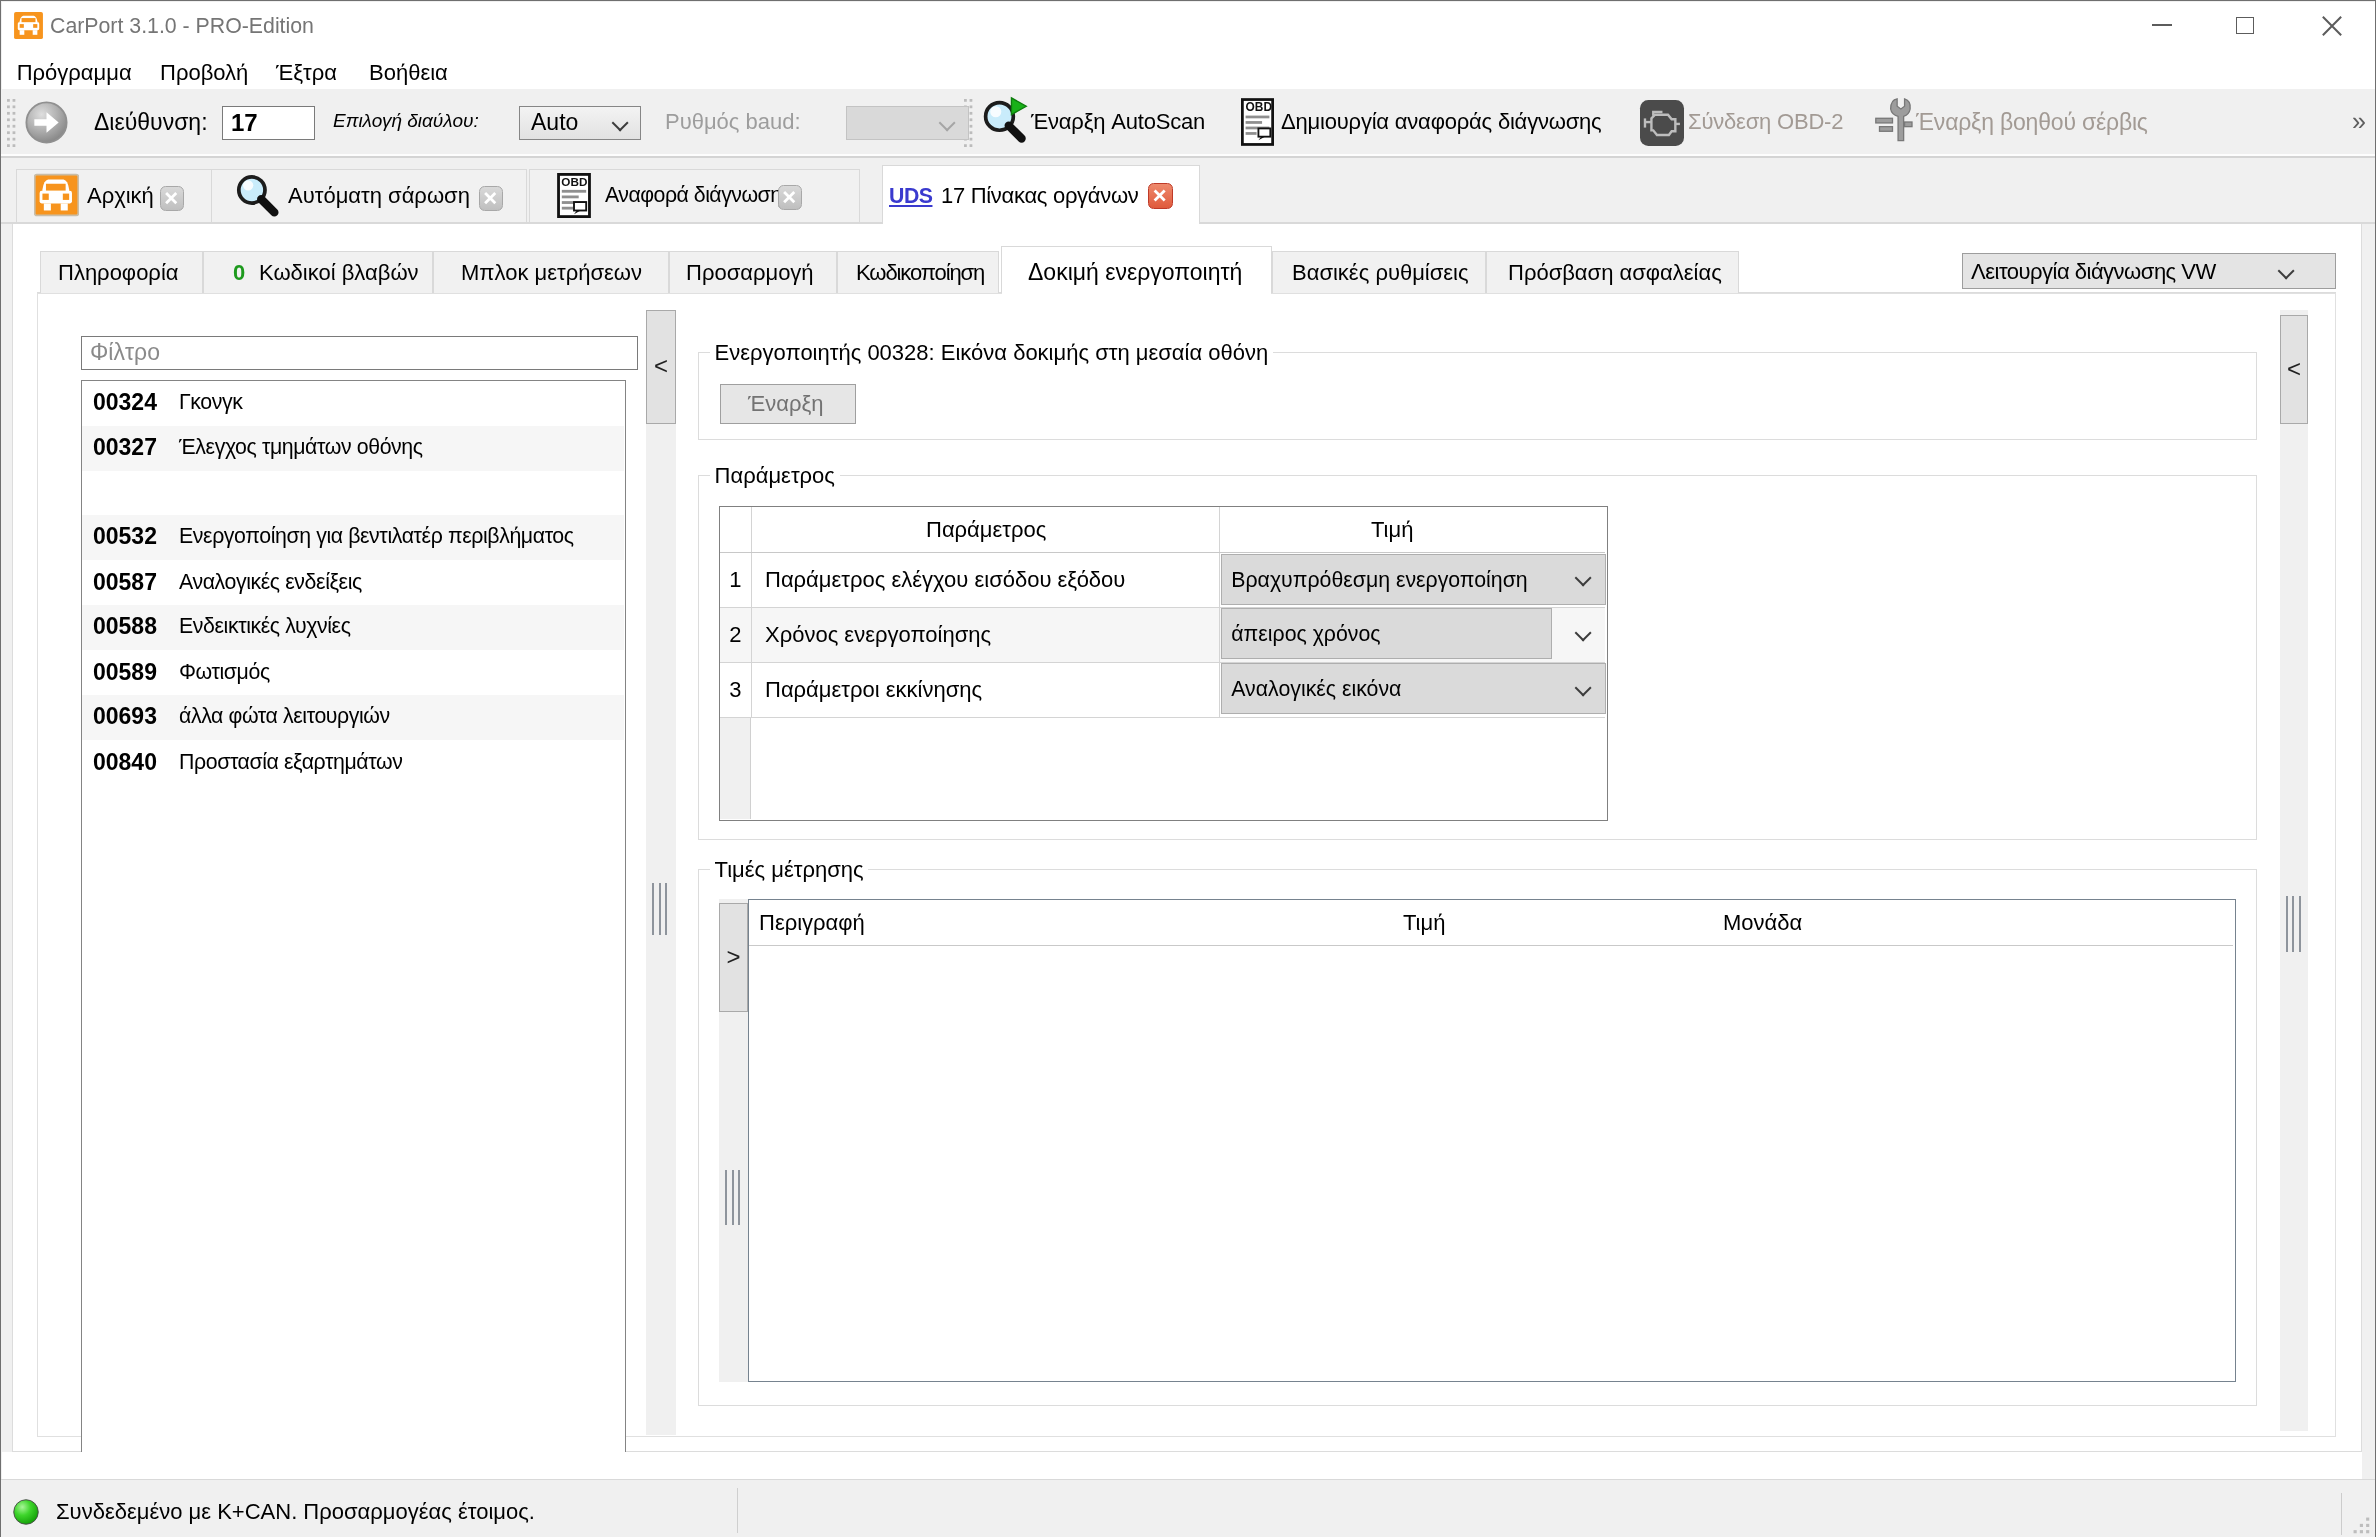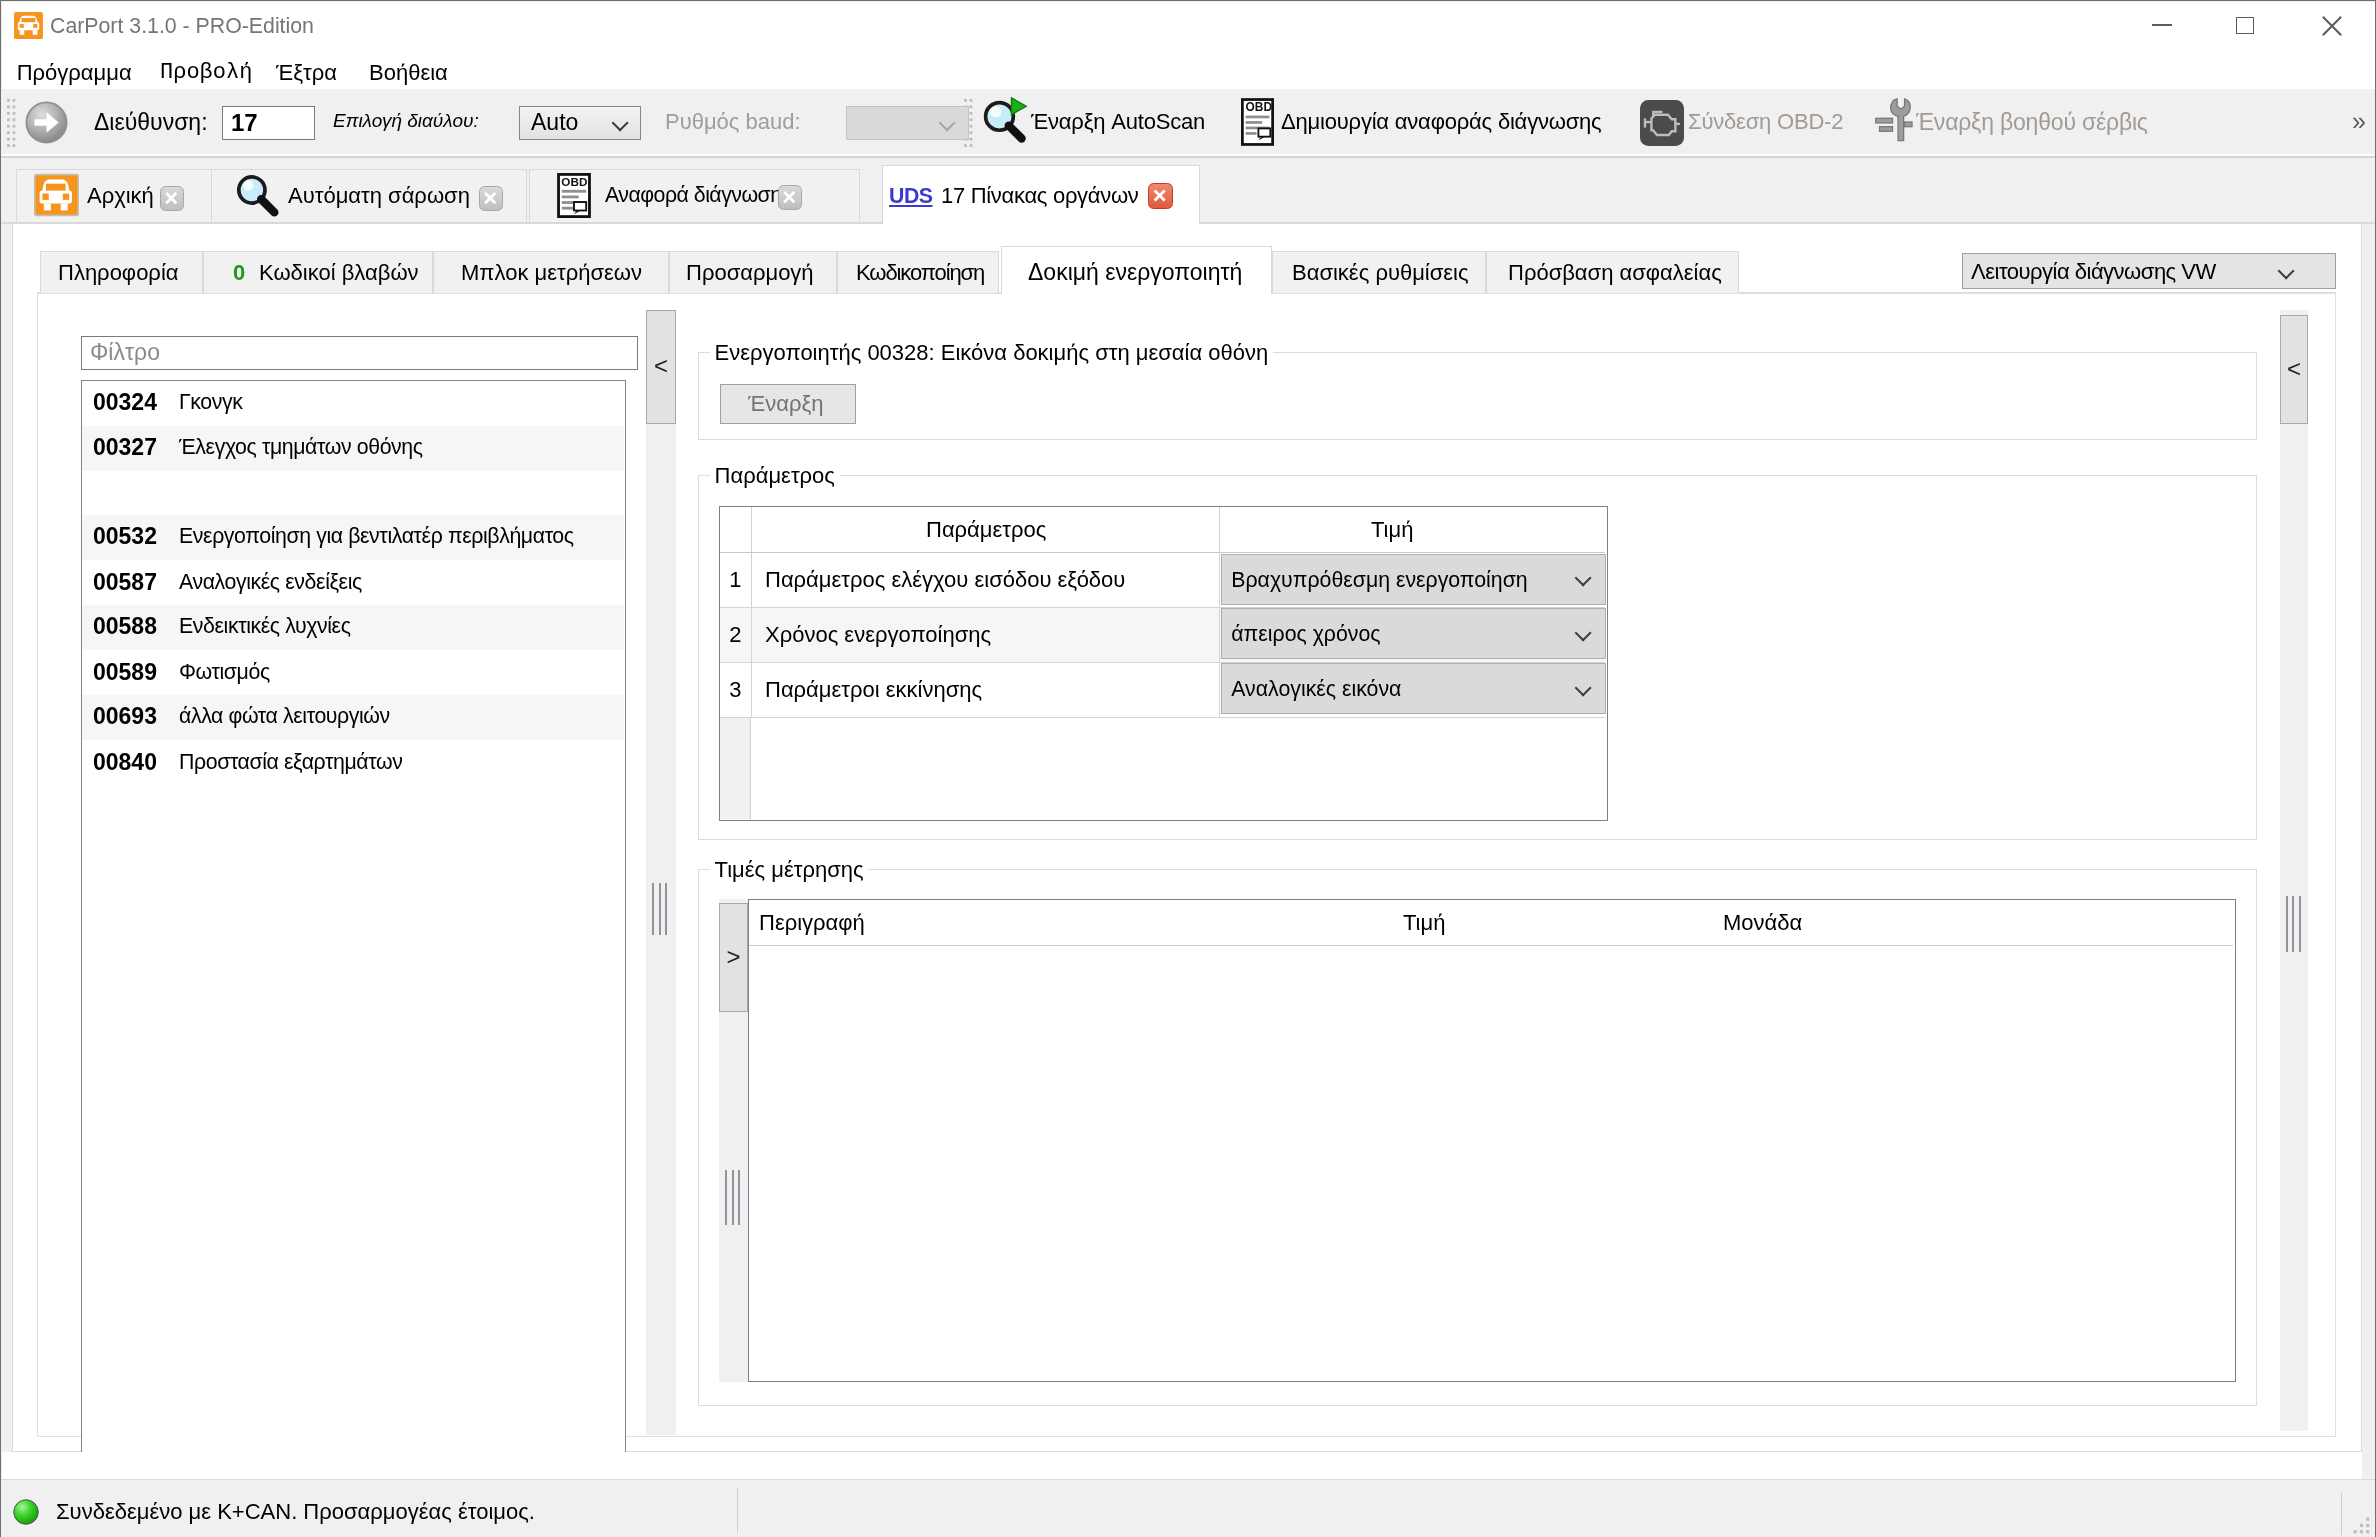--- a/index.html
+++ b/index.html
@@ -45,21 +45,21 @@
   <rect x="20" y="19.5" width="5" height="5" fill="#fff"></rect>
 </svg>
 <div class="t" style="left:50px;top:16px;font-size:21.3px;color:#757575;">CarPort 3.1.0 - PRO-Edition</div>
 <div class="a" style="left:2152px;top:24px;width:19.5px;height:2.3px;background:#5c5c5c;"></div>
 <div class="a" style="left:2236px;top:16.7px;width:17.6px;height:17.6px;border:1.9px solid #5c5c5c;box-sizing:border-box;"></div>
 <svg class="a" style="left:2321px;top:15px;" width="22" height="22" viewBox="0 0 24 24">
   <path d="M2 2 L22 22 M22 2 L2 22" stroke="#5c5c5c" stroke-width="2.2" fill="none"></path>
 </svg>
 
 <div class="t" style="left:16.7px;top:62px;">Πρόγραμμα</div>
-<div class="t" style="left:160px;top:62px;font-family:Liberation Mono, monospace;">Προβολή</div>
+<div class="t" style="left:160px;top:62px;">Προβολή</div>
 <div class="t" style="left:276px;top:62px;">Έξτρα</div>
 <div class="t" style="left:369px;top:62px;">Βοήθεια</div>
 
 <div class="a" style="left:0px;top:89px;width:2376px;height:65px;background:#f0f0f0;"></div>
 <div class="a" style="left:0px;top:154px;width:2376px;height:1.9px;background:#fdfdfd;"></div>
 <div class="a" style="left:0px;top:156px;width:2376px;height:1.9px;background:#d4d4d4;"></div>
 <svg class="a" style="left:6.5px;top:99px;" width="9.3" height="48" viewBox="0 0 10 52">
   <g fill="#bcbcbc">
     <rect x="0" y="0" width="3" height="3"></rect>
         <rect x="6" y="0" width="3" height="3"></rect>
@@ -333,21 +333,21 @@
 
   <div class="t" style="left:45px;top:62px;">Παράμετρος ελέγχου εισόδου εξόδου</div>
   <div class="t" style="left:45px;top:117px;">Χρόνος ενεργοποίησης</div>
   <div class="t" style="left:45px;top:172px;">Παράμετροι εκκίνησης</div>
 </div>
 
 <div class="dd" style="left:1221px;top:554px;width:385px;height:51px;">
       <div class="ddt">Βραχυπρόθεσμη ενεργοποίηση</div>
     </div>
 <div class="chev" style="left:1577px;top:572px;"></div>
-<div class="dd" style="left:1221px;top:608px;width:385px;height:51px;">
+<div class="dd" style="left:1221px;top:608px;width:331px;height:51px;">
       <div class="ddt">άπειρος χρόνος</div>
     </div>
 <div class="chev" style="left:1577px;top:627px;"></div>
 <div class="dd" style="left:1221px;top:663px;width:385px;height:51px;">
       <div class="ddt">Αναλογικές εικόνα</div>
     </div>
 <div class="chev" style="left:1577px;top:682px;"></div>
 
 <div class="fs" style="left:698px;top:869px;width:1559px;height:537px;"></div>
 <div class="leg" style="left:710px;top:858px;">Τιμές μέτρησης</div>

